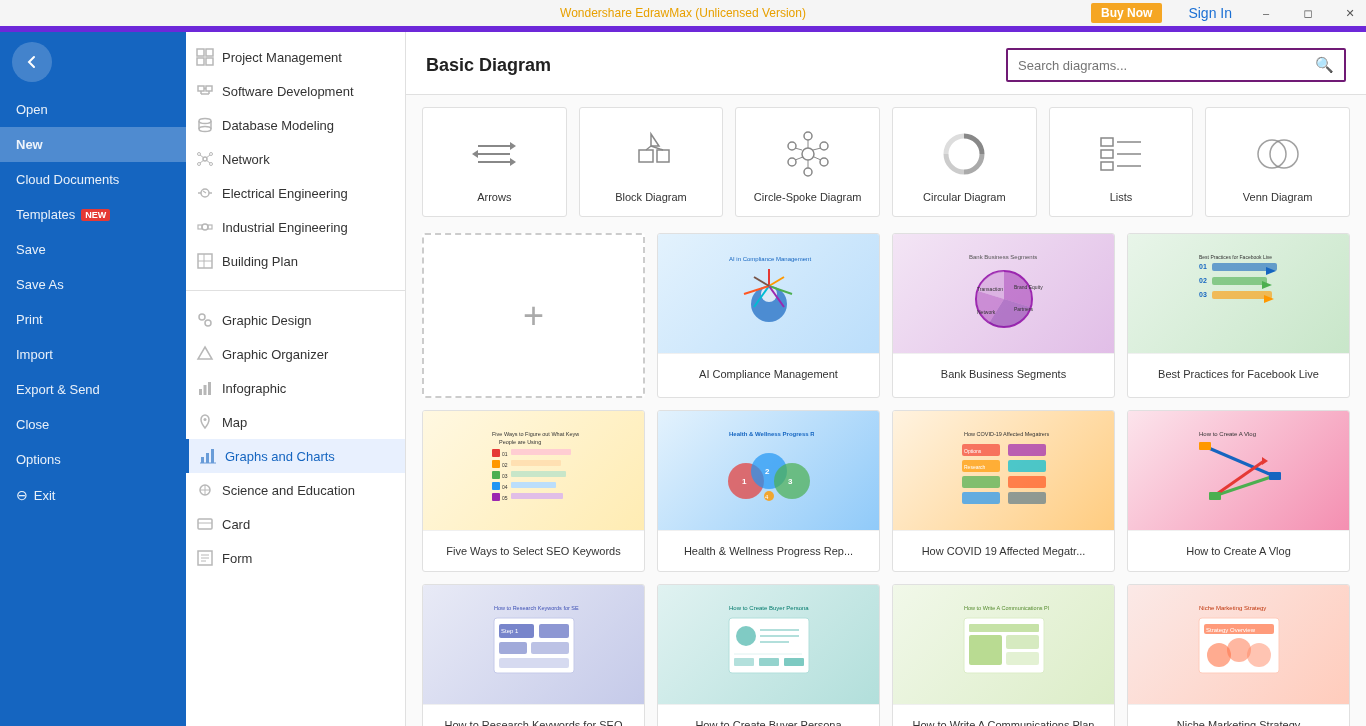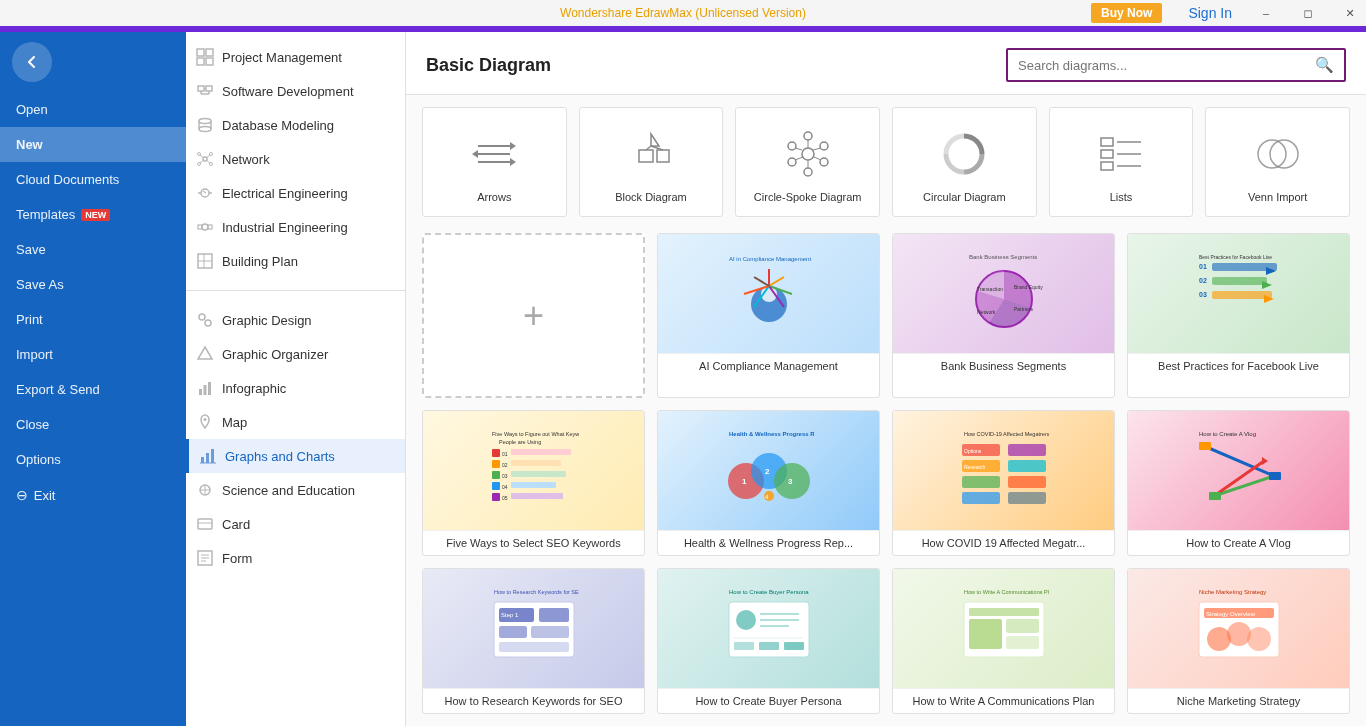--- a/index.html
+++ b/index.html
@@ -236,21 +236,21 @@
     .template-card .card-thumb {
       width: 100%;
       height: 120px;
       display: flex;
       align-items: center;
       justify-content: center;
       overflow: hidden;
       border-bottom: 1px solid #f0f0f0;
     }
     .template-card .card-label {
-      padding: 6px 8px;
+      padding: 14px 8px;
       font-size: 11px;
       color: #333;
       text-align: center;
     }
 
     .new-card {
       background: white;
       border: 2px dashed #ccc;
       border-radius: 3px;
       cursor: pointer;
@@ -579,21 +579,21 @@
         <div class="card-label">Lists</div>
       </div>
 
       <div class="diagram-card">
         <div class="card-icon">
           <svg width="48" height="48" viewBox="0 0 48 48">
             <circle cx="18" cy="24" r="14" fill="none" stroke="#888" stroke-width="1.5" opacity="0.8"></circle>
             <circle cx="30" cy="24" r="14" fill="none" stroke="#888" stroke-width="1.5" opacity="0.8"></circle>
           </svg>
         </div>
-        <div class="card-label">Venn Import</div>
+        <div class="card-label">Venn Diagram</div>
       </div>
     </div>
 
     <div class="template-grid">
 
       <div class="new-card">
         <span class="plus">+</span>
       </div>
 
       <div class="template-card">

